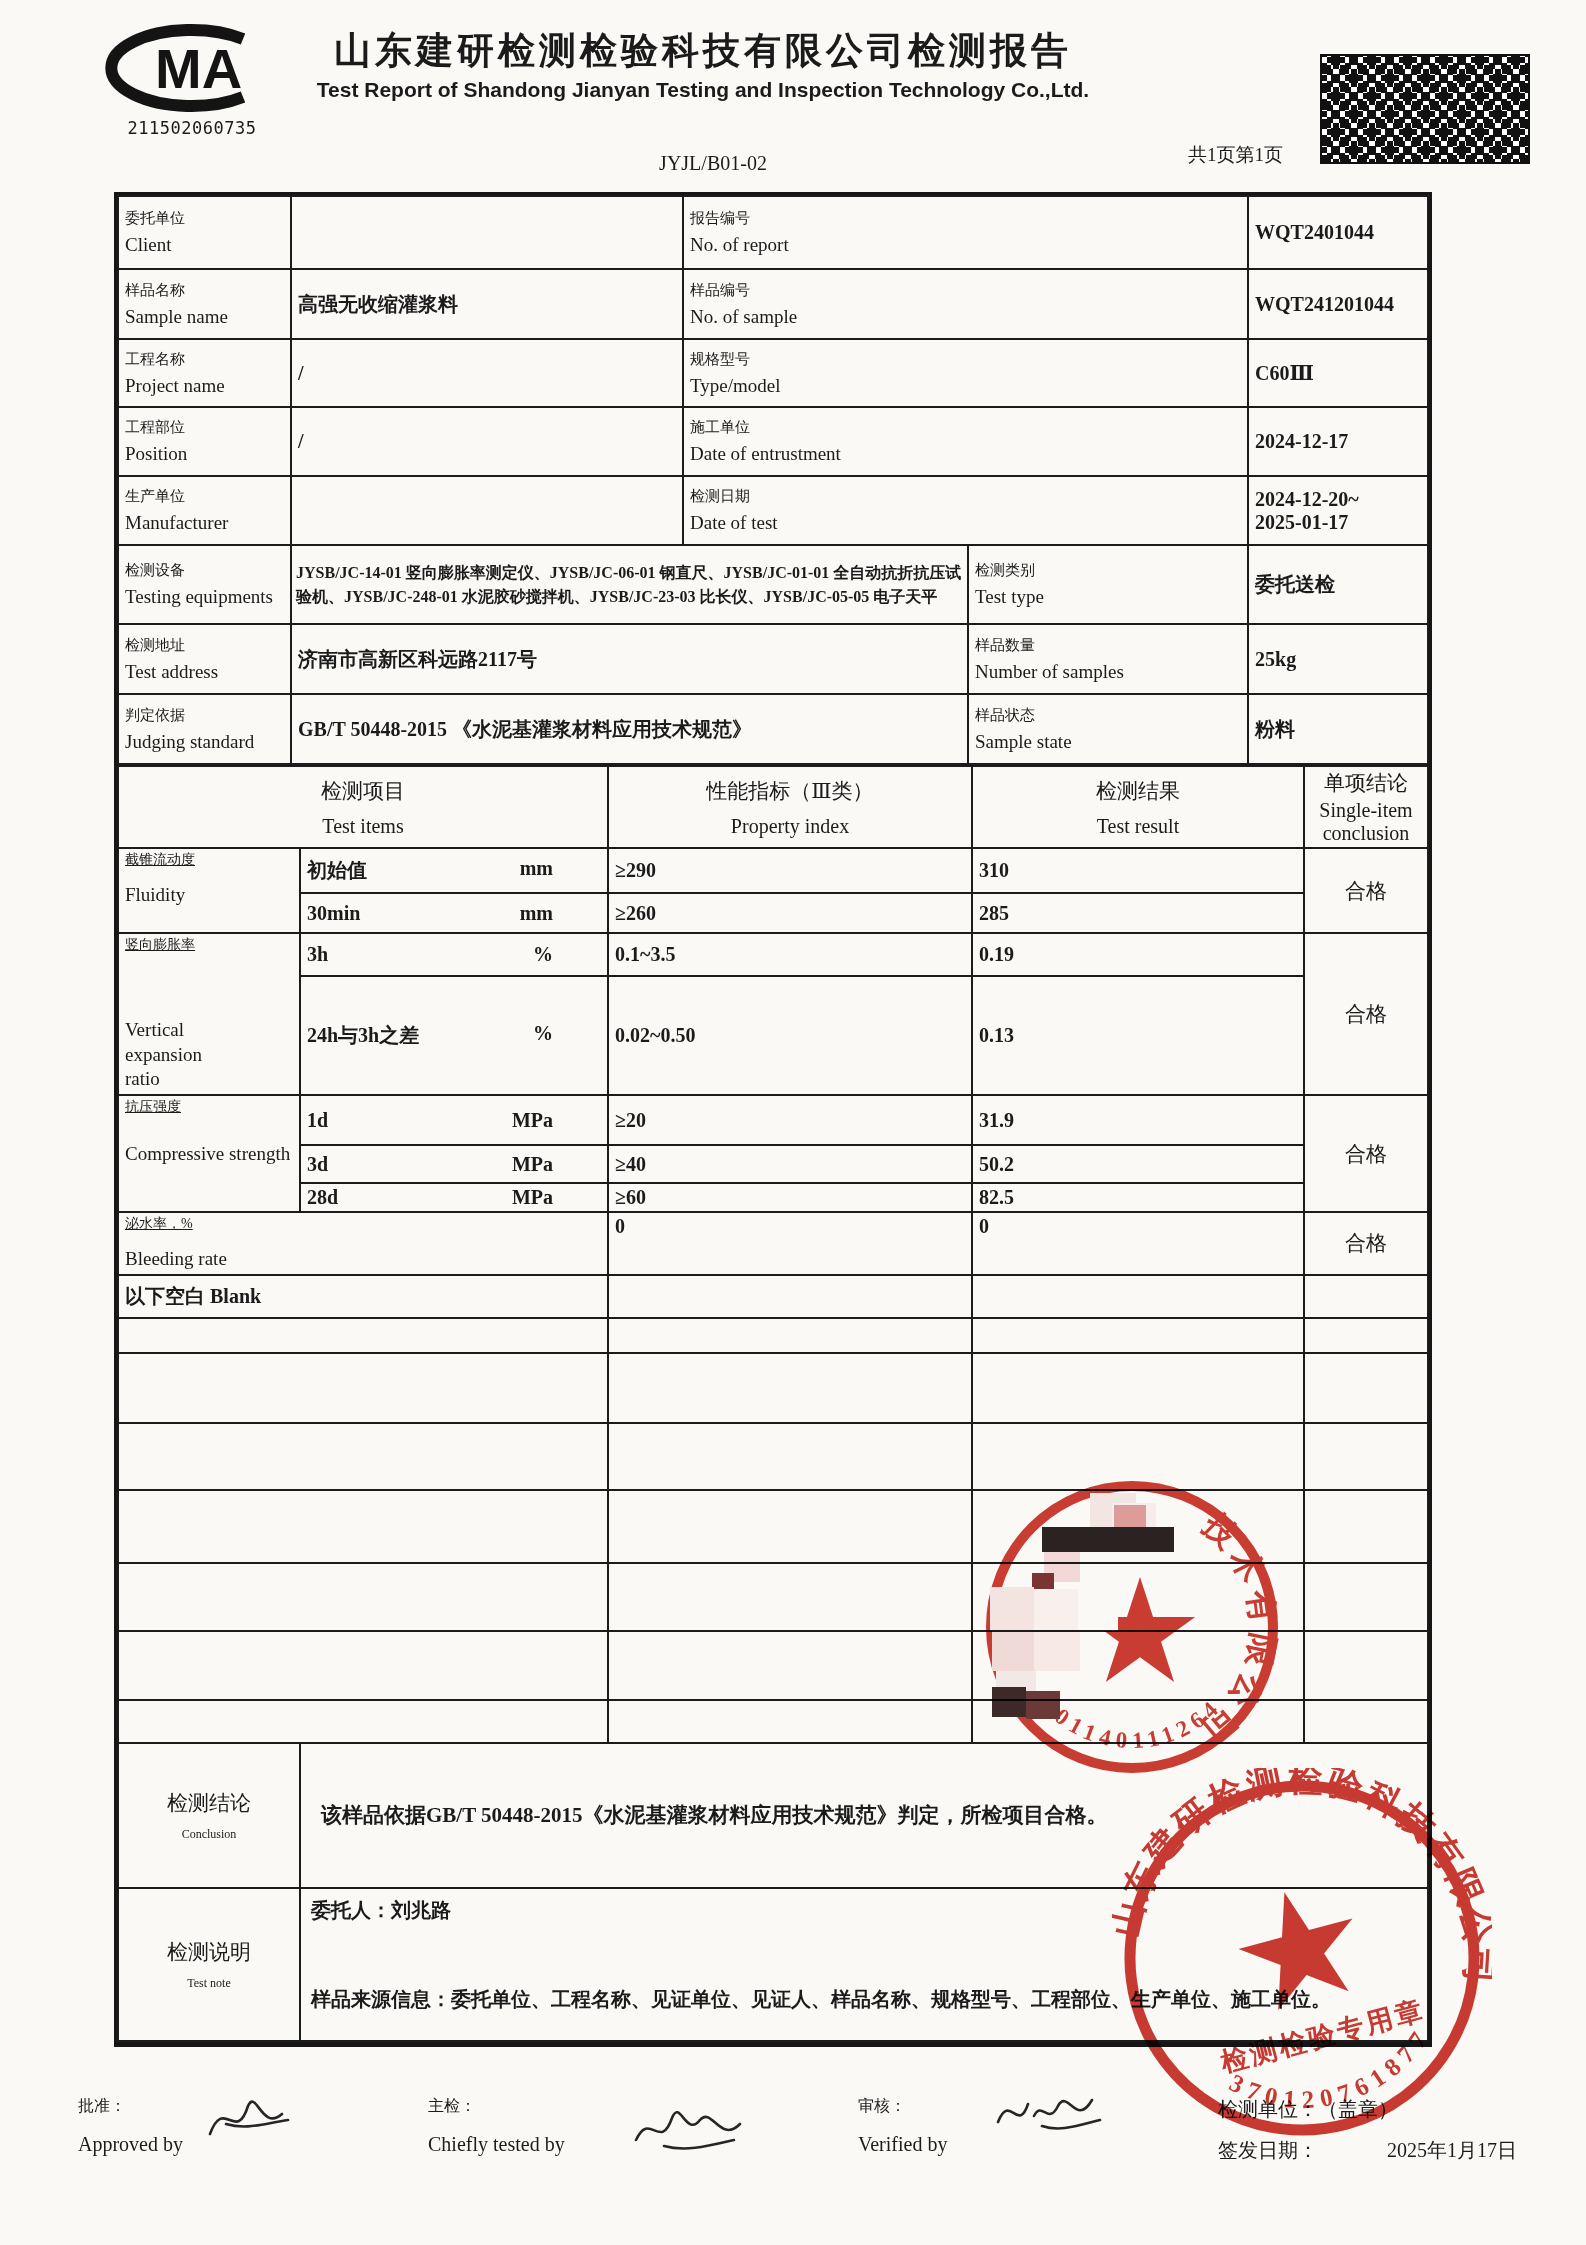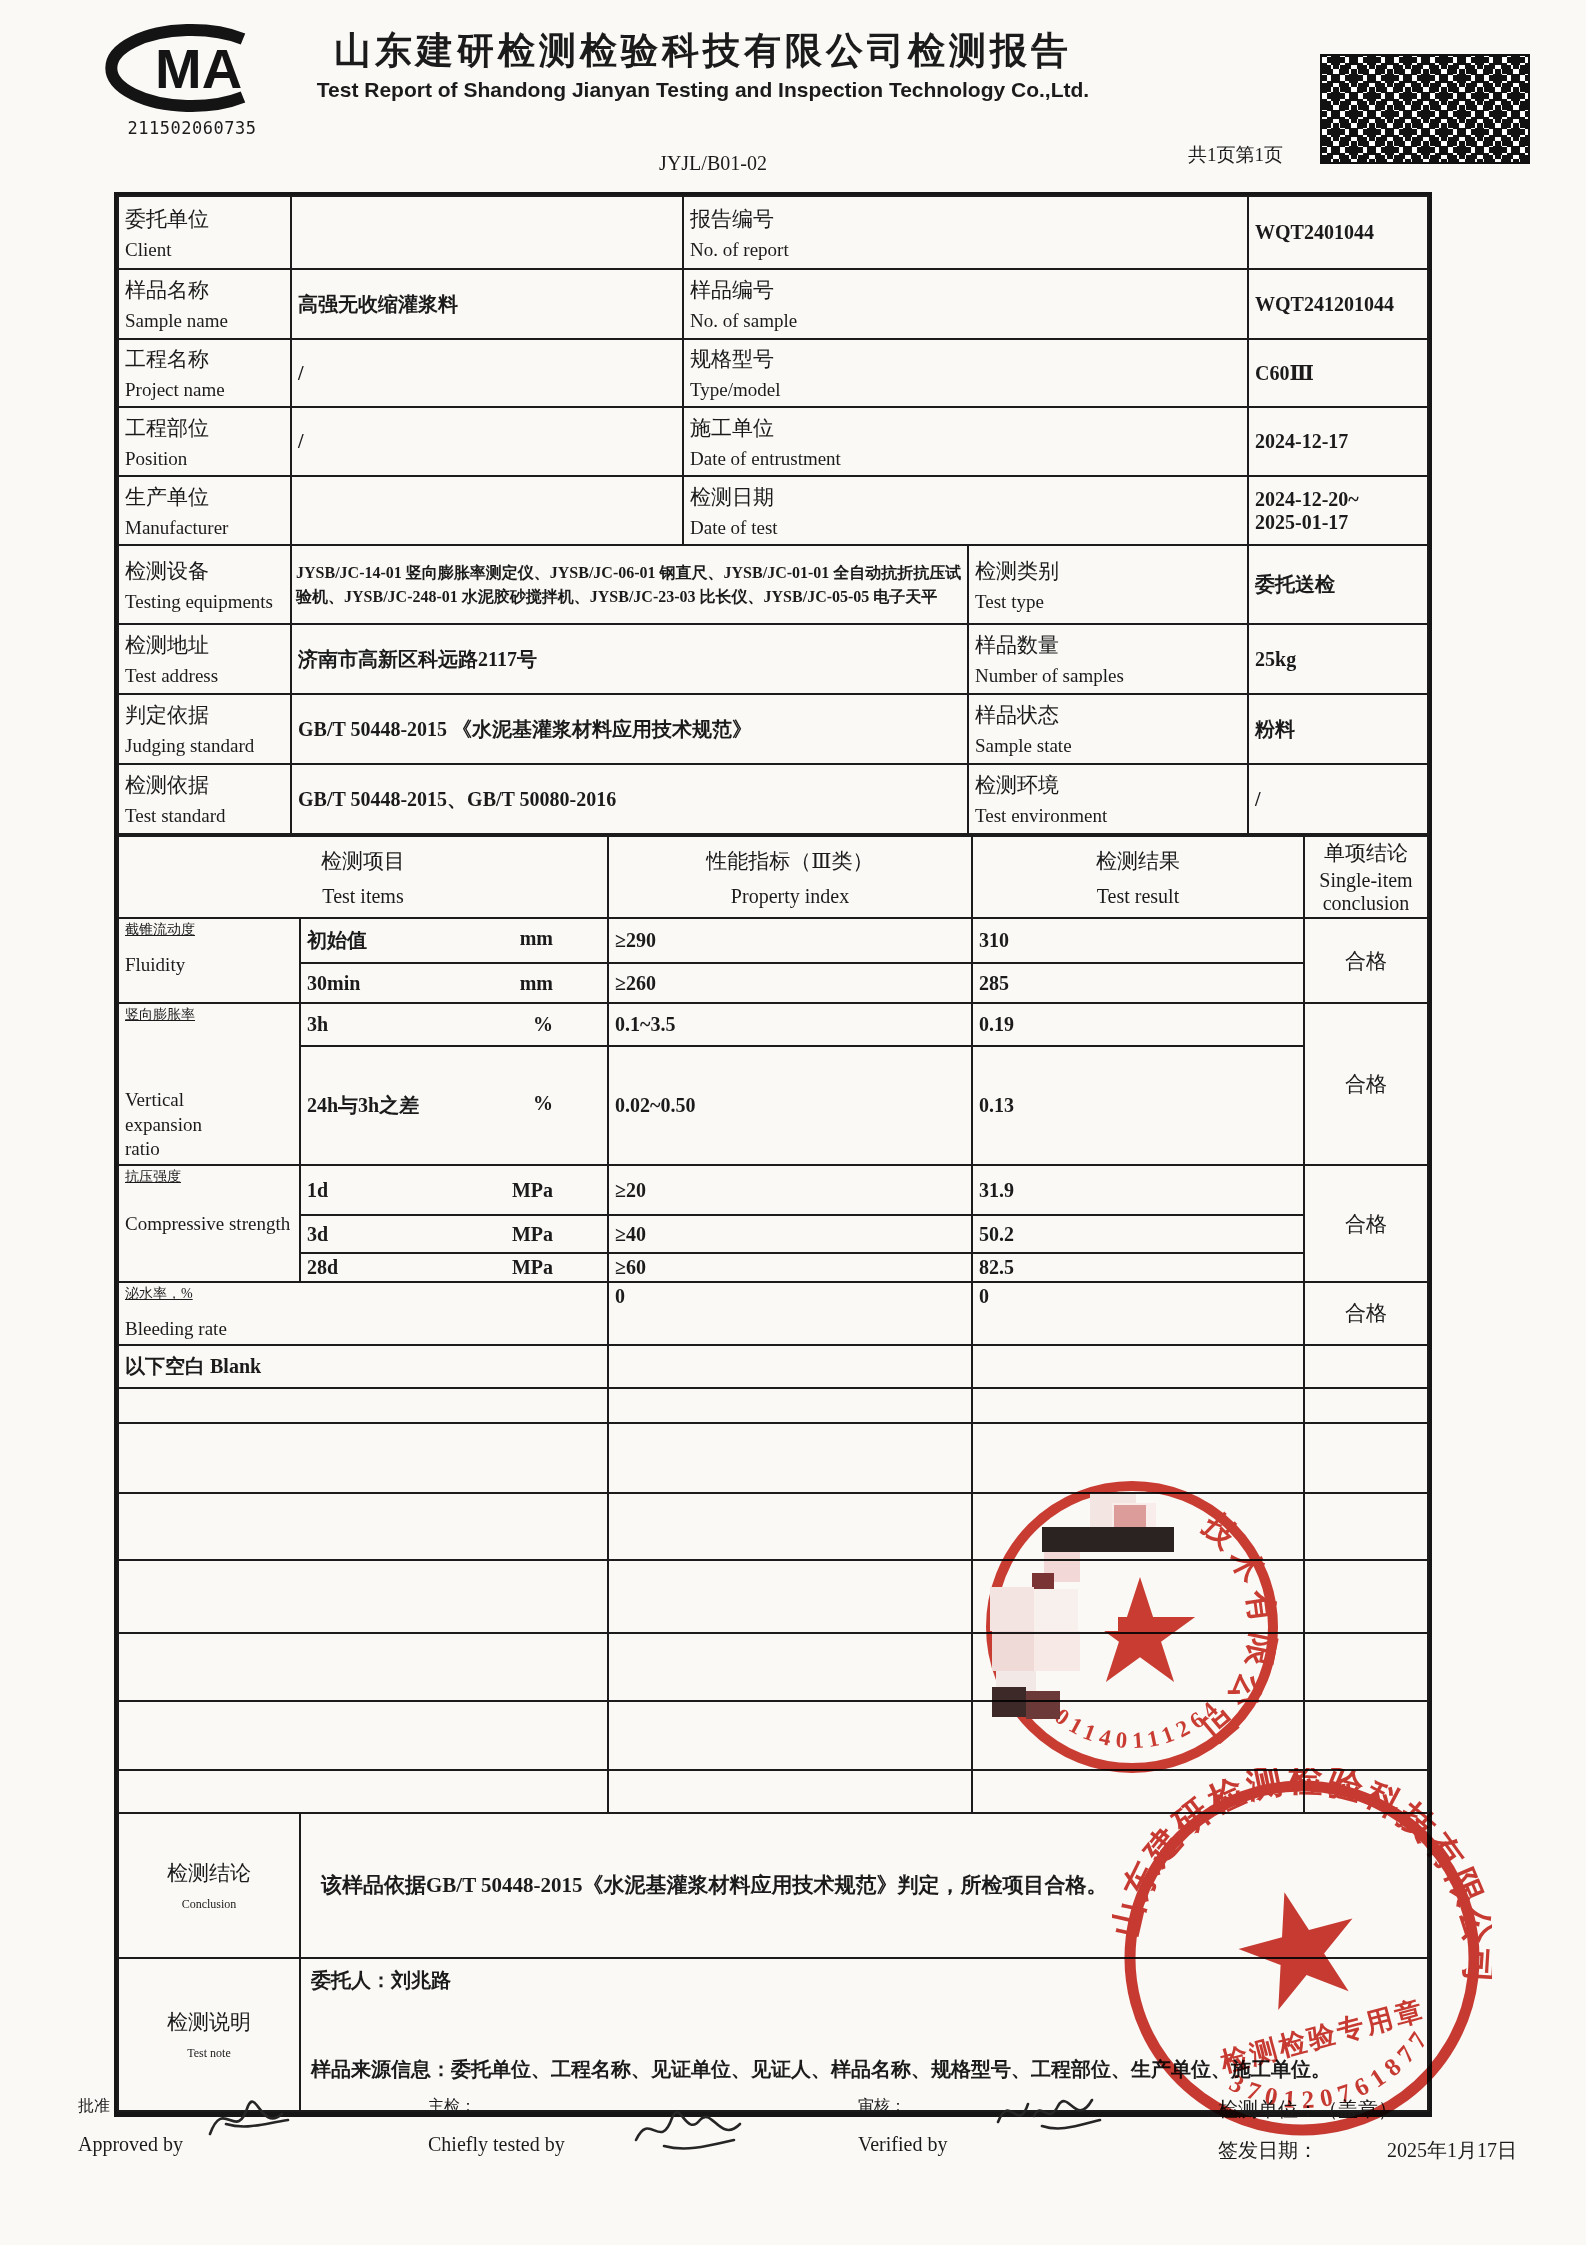--- a/index.html
+++ b/index.html
@@ -28,21 +28,21 @@
     background:
       conic-gradient(#111 25%,transparent 0 50%,#111 0 75%,transparent 0) 0 0/18px 18px,
       conic-gradient(#111 25%,transparent 0 50%,#111 0 75%,transparent 0) 5px 7px/12px 12px,
       #fff;
     outline:2px solid #111;
   }
   
   .doc-table{position:absolute;left:114px;top:192px;width:1312px;border:3px solid #161616;border-bottom-width:5px;background:transparent;}
   table{border-collapse:collapse;width:100%;table-layout:fixed;}
   td{border:2px solid #1c1c1c;padding:2px 6px;vertical-align:middle;overflow:hidden;}
-  .lab .cn{font-size:21px;}
+  .lab .cn{font-size:15px;}
   .lab .en{font-size:19px;margin-top:6px;}
   .val{font-size:20px;font-weight:600;}
   .val.small{font-size:16px;line-height:1.5;font-weight:700;padding:2px 4px;}
   .pre{white-space:pre-line;}
   .hcell{text-align:center;}
   .hcell .cn{font-size:21px;}
   .hcell .en{font-size:20px;margin-top:10px;}
   .hcell.tight .en{margin-top:2px;line-height:1.15;}
   .gname{vertical-align:top;}
   .gname .cn{font-size:14px;text-decoration:underline;}
@@ -193,32 +193,20 @@
               <div class="cn">判定依据</div>
               <div class="en">Judging standard</div>
             </td>
         <td class="val" colspan="2">GB/T 50448-2015 《水泥基灌浆材料应用技术规范》</td>
         <td class="lab">
               <div class="cn">样品状态</div>
               <div class="en">Sample state</div>
             </td>
         <td class="val">粉料</td>
       </tr>
-      <tr style="height:70px">
-        <td class="lab">
-              <div class="cn">检测依据</div>
-              <div class="en">Test standard</div>
-            </td>
-        <td class="val" colspan="2">GB/T 50448-2015、GB/T 50080-2016</td>
-        <td class="lab">
-              <div class="cn">检测环境</div>
-              <div class="en">Test environment</div>
-            </td>
-        <td class="val">/</td>
-      </tr>
     </tbody>
       </table>
 
     <table>
       <colgroup>
           <col style="width:182px">
           <col style="width:308px">
           <col style="width:364px">
           <col style="width:332px">
           <col style="width:124px">

